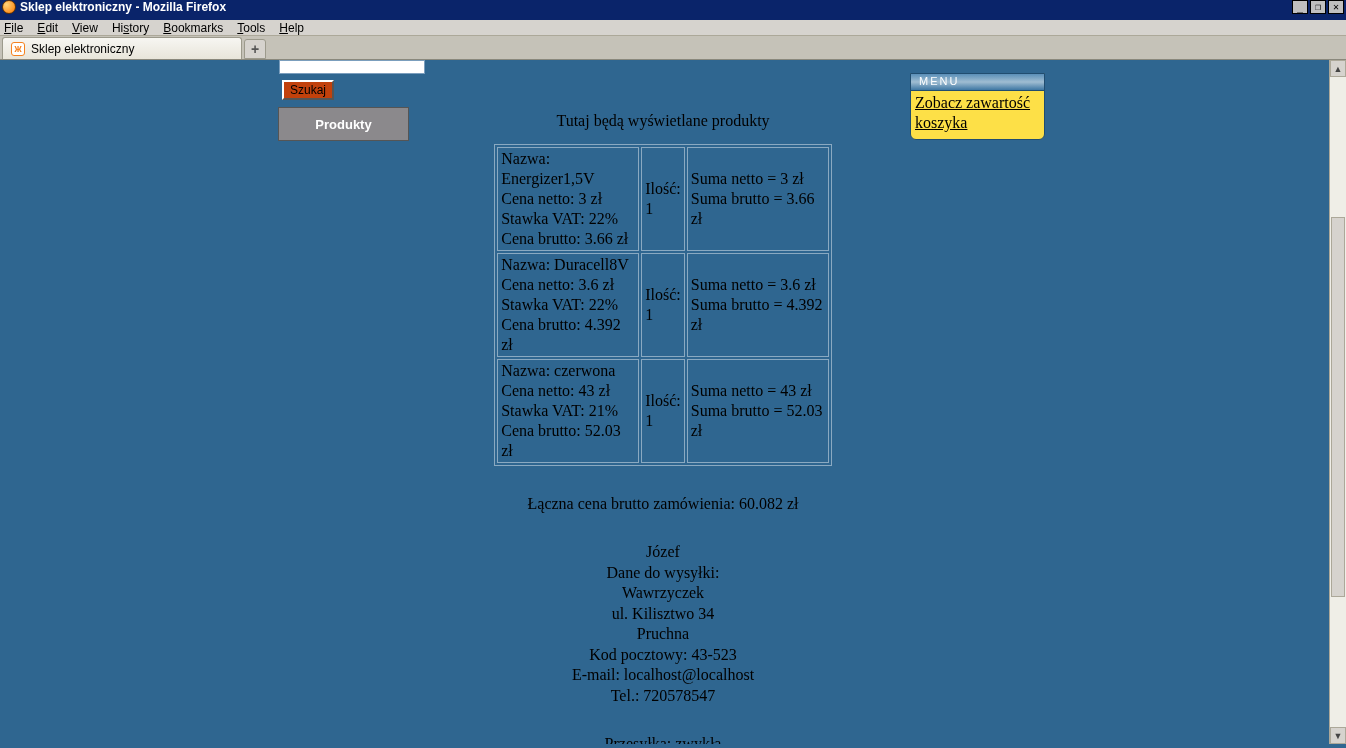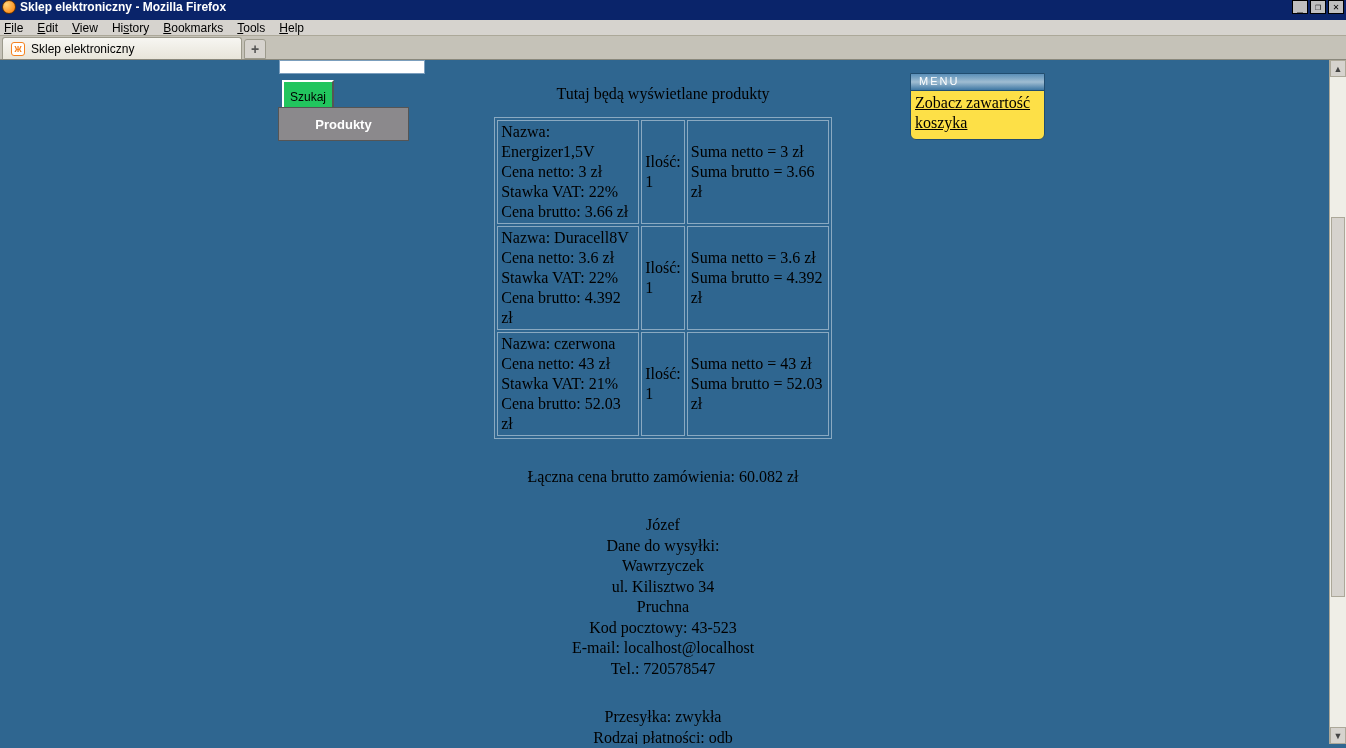--- a/index.html
+++ b/index.html
@@ -129,22 +129,22 @@
   .search-box {
     position: absolute;
     left: 279px; top: 0;
     width: 146px; height: 14px;
     background: #fff;
     border: 1px solid #7b9ebd;
   }
   .search-btn {
     position: absolute;
     left: 282px; top: 20px;
-    padding: 8px 6px;
-    background: #22c55e;
+    padding: 1px 6px;
+    background: #c2410c;
     border: 2px solid;
     border-color: #fff #555 #555 #fff;
     font-family: "Tahoma", sans-serif;
     font-size: 12px;
   }
   .produkty-btn {
     position: absolute;
     left: 278px; top: 47px;
     width: 131px; height: 34px;
     background: #8b898c;
@@ -153,21 +153,21 @@
     font-family: "Tahoma", sans-serif;
     font-size: 13px; font-weight: bold;
     display: flex; align-items: center; justify-content: center;
   }
   .content {
     position: absolute;
     left: 280px; top: 0;
     width: 766px;
     text-align: center;
   }
-  .prod-heading { margin-top: 25px; margin-bottom: 14px; }
+  .prod-heading { margin-top: 52px; margin-bottom: 14px; }
   table.cart {
     margin: 0 auto;
     text-align: left;
     border-collapse: separate;
     border-spacing: 2px;
     border: 1px solid #8aa9c1;
   }
   table.cart td {
     border: 1px solid #8aa9c1;
     padding: 1px 3px;

